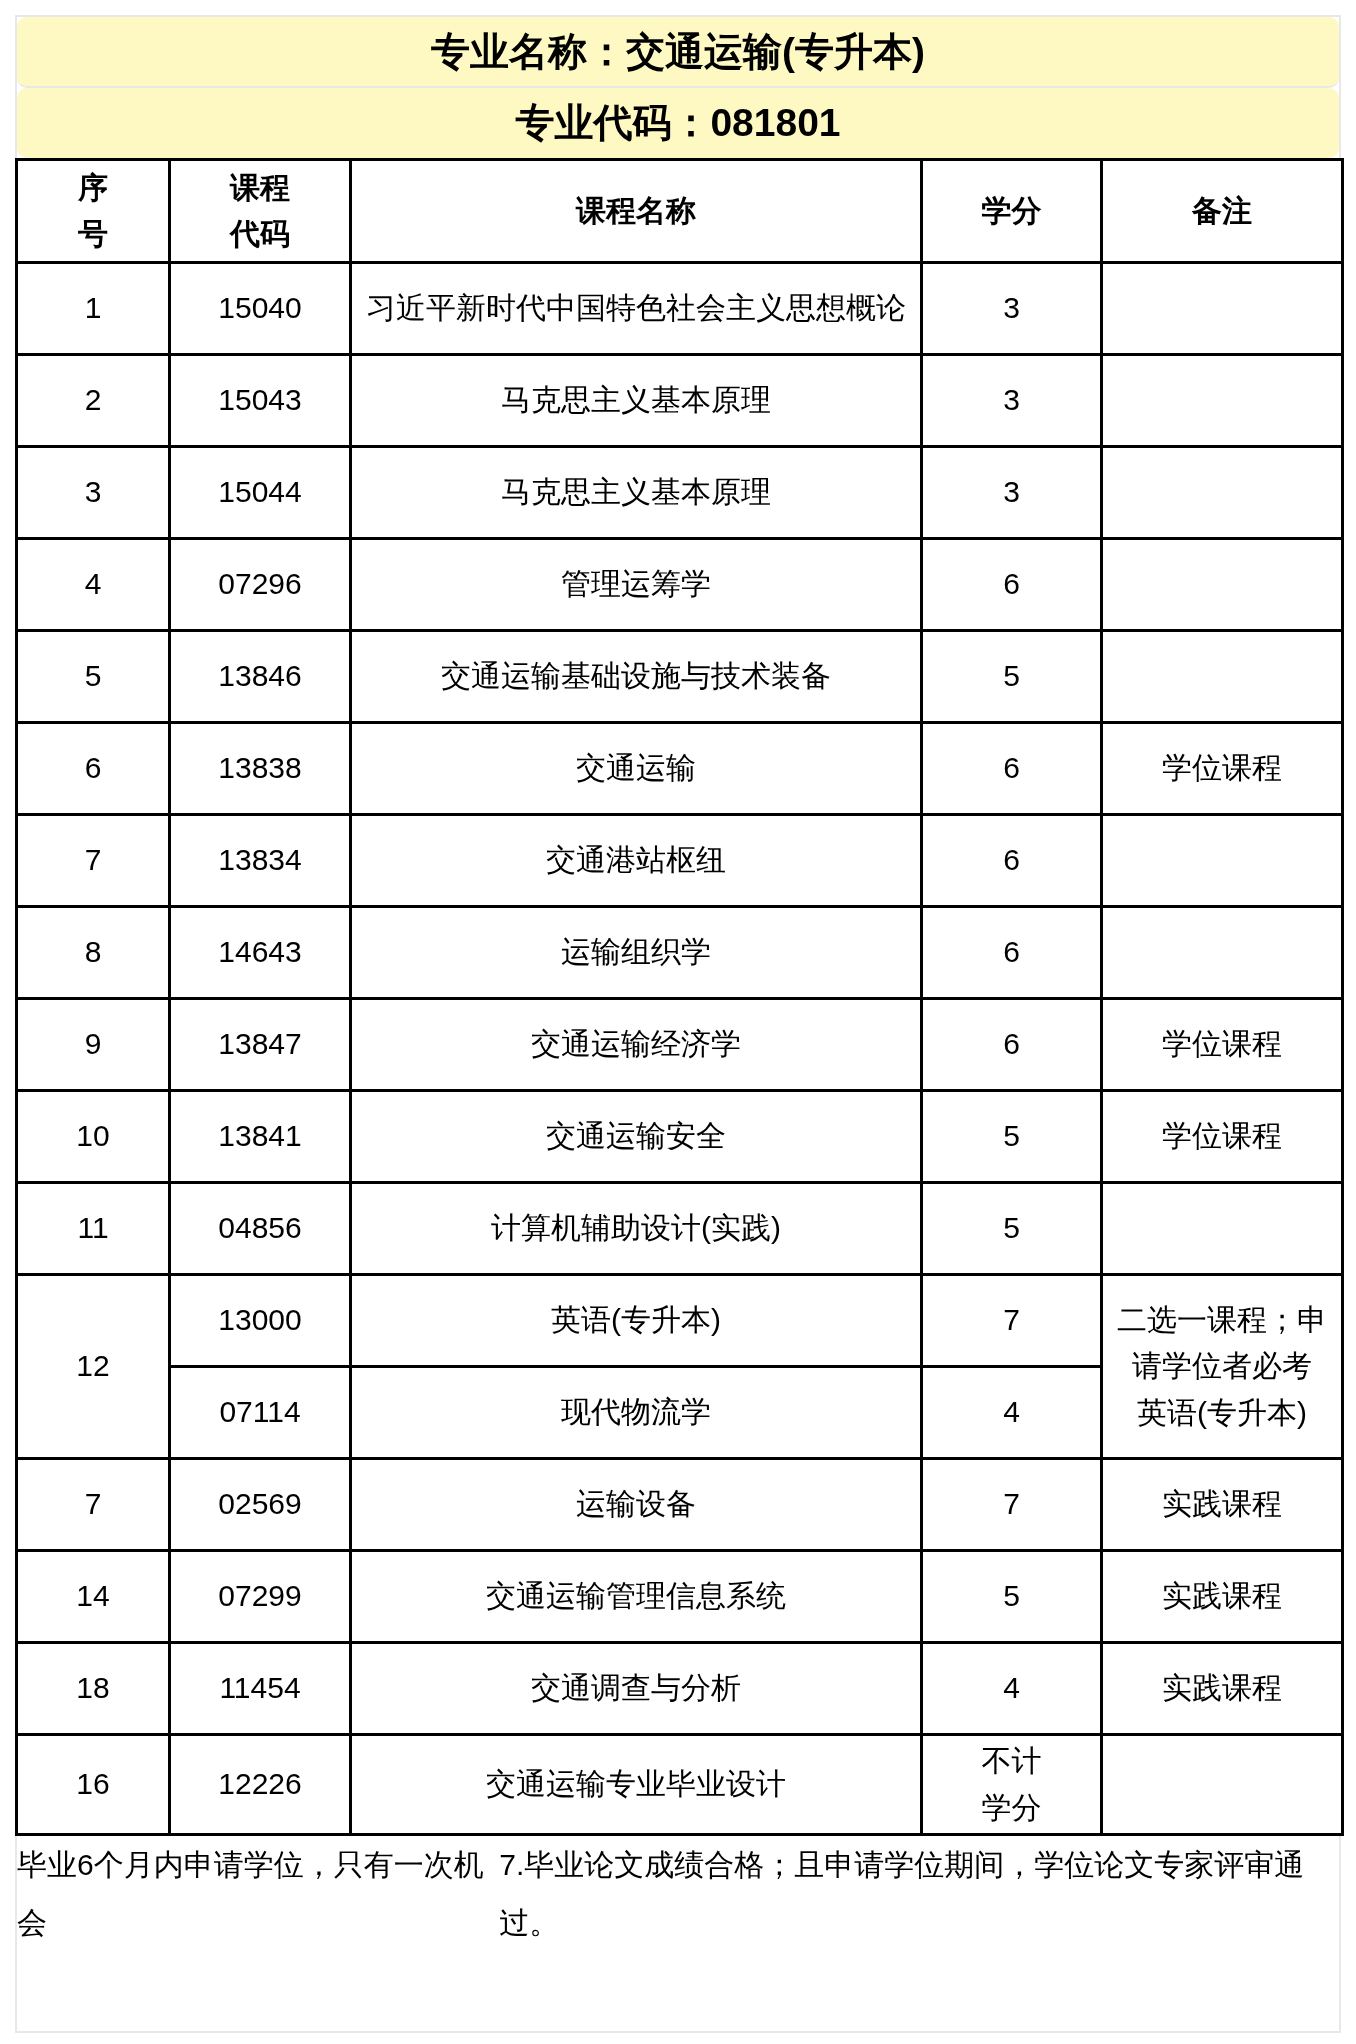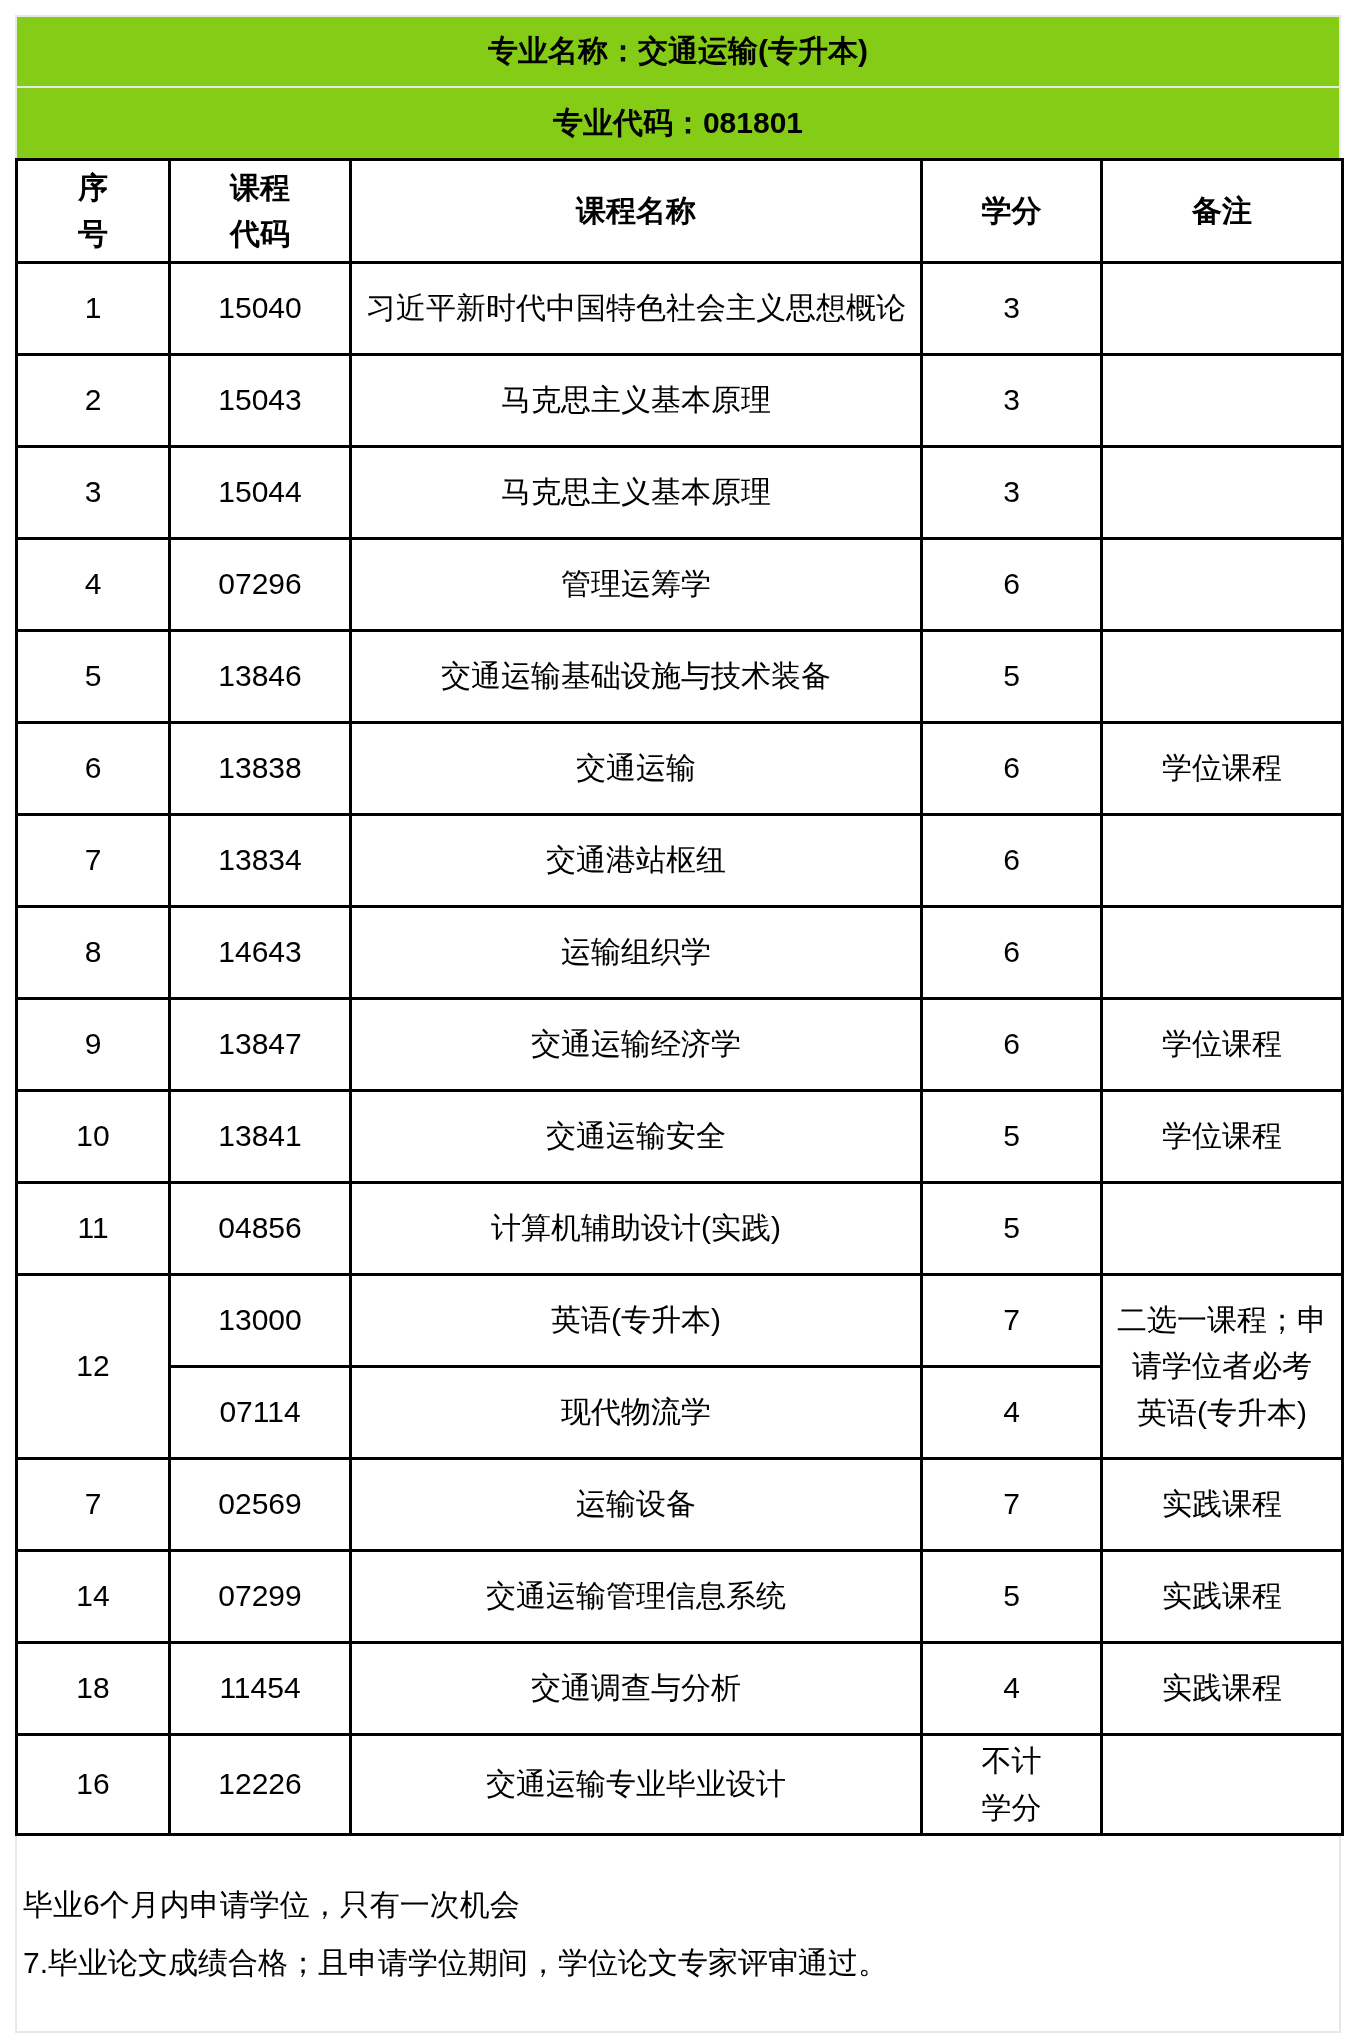--- a/index.html
+++ b/index.html
@@ -19,23 +19,24 @@
   
   .title-block {
     border: 2px solid #e8e8e8;
     border-bottom: none;
   }
   .title-row {
     height: 70px;
     display: flex;
     align-items: center;
     justify-content: center;
-    font-size: 30px;
+    font-size: 39px;
     font-weight: bold;
-    background: #84cc16;
+    background: #fef9c3;
+    border-radius: 10px;
   }
   .title-row.first { border-bottom: 2px solid #e8e8e8; height: 71px; }
   
   table.course-table {
     width: 1326px;
     border-collapse: collapse;
     table-layout: fixed;
   }
   table.course-table th,
   table.course-table td {
@@ -68,23 +69,22 @@
     flex: 0 0 153px;
     border-right: 2px solid #e8e8e8;
     display: flex;
     align-items: center;
     justify-content: center;
     font-size: 30px;
   }
   .footer-content {
     flex: 1;
     display: flex;
-    flex-direction: column;
+    flex-direction: row;
     justify-content: center;
-    padding-left: 6px;
     font-size: 30px;
     line-height: 1.92;
     text-align: left;
   }
 </style>
 </head>
 <body>
 
 <div class="sheet">
 

